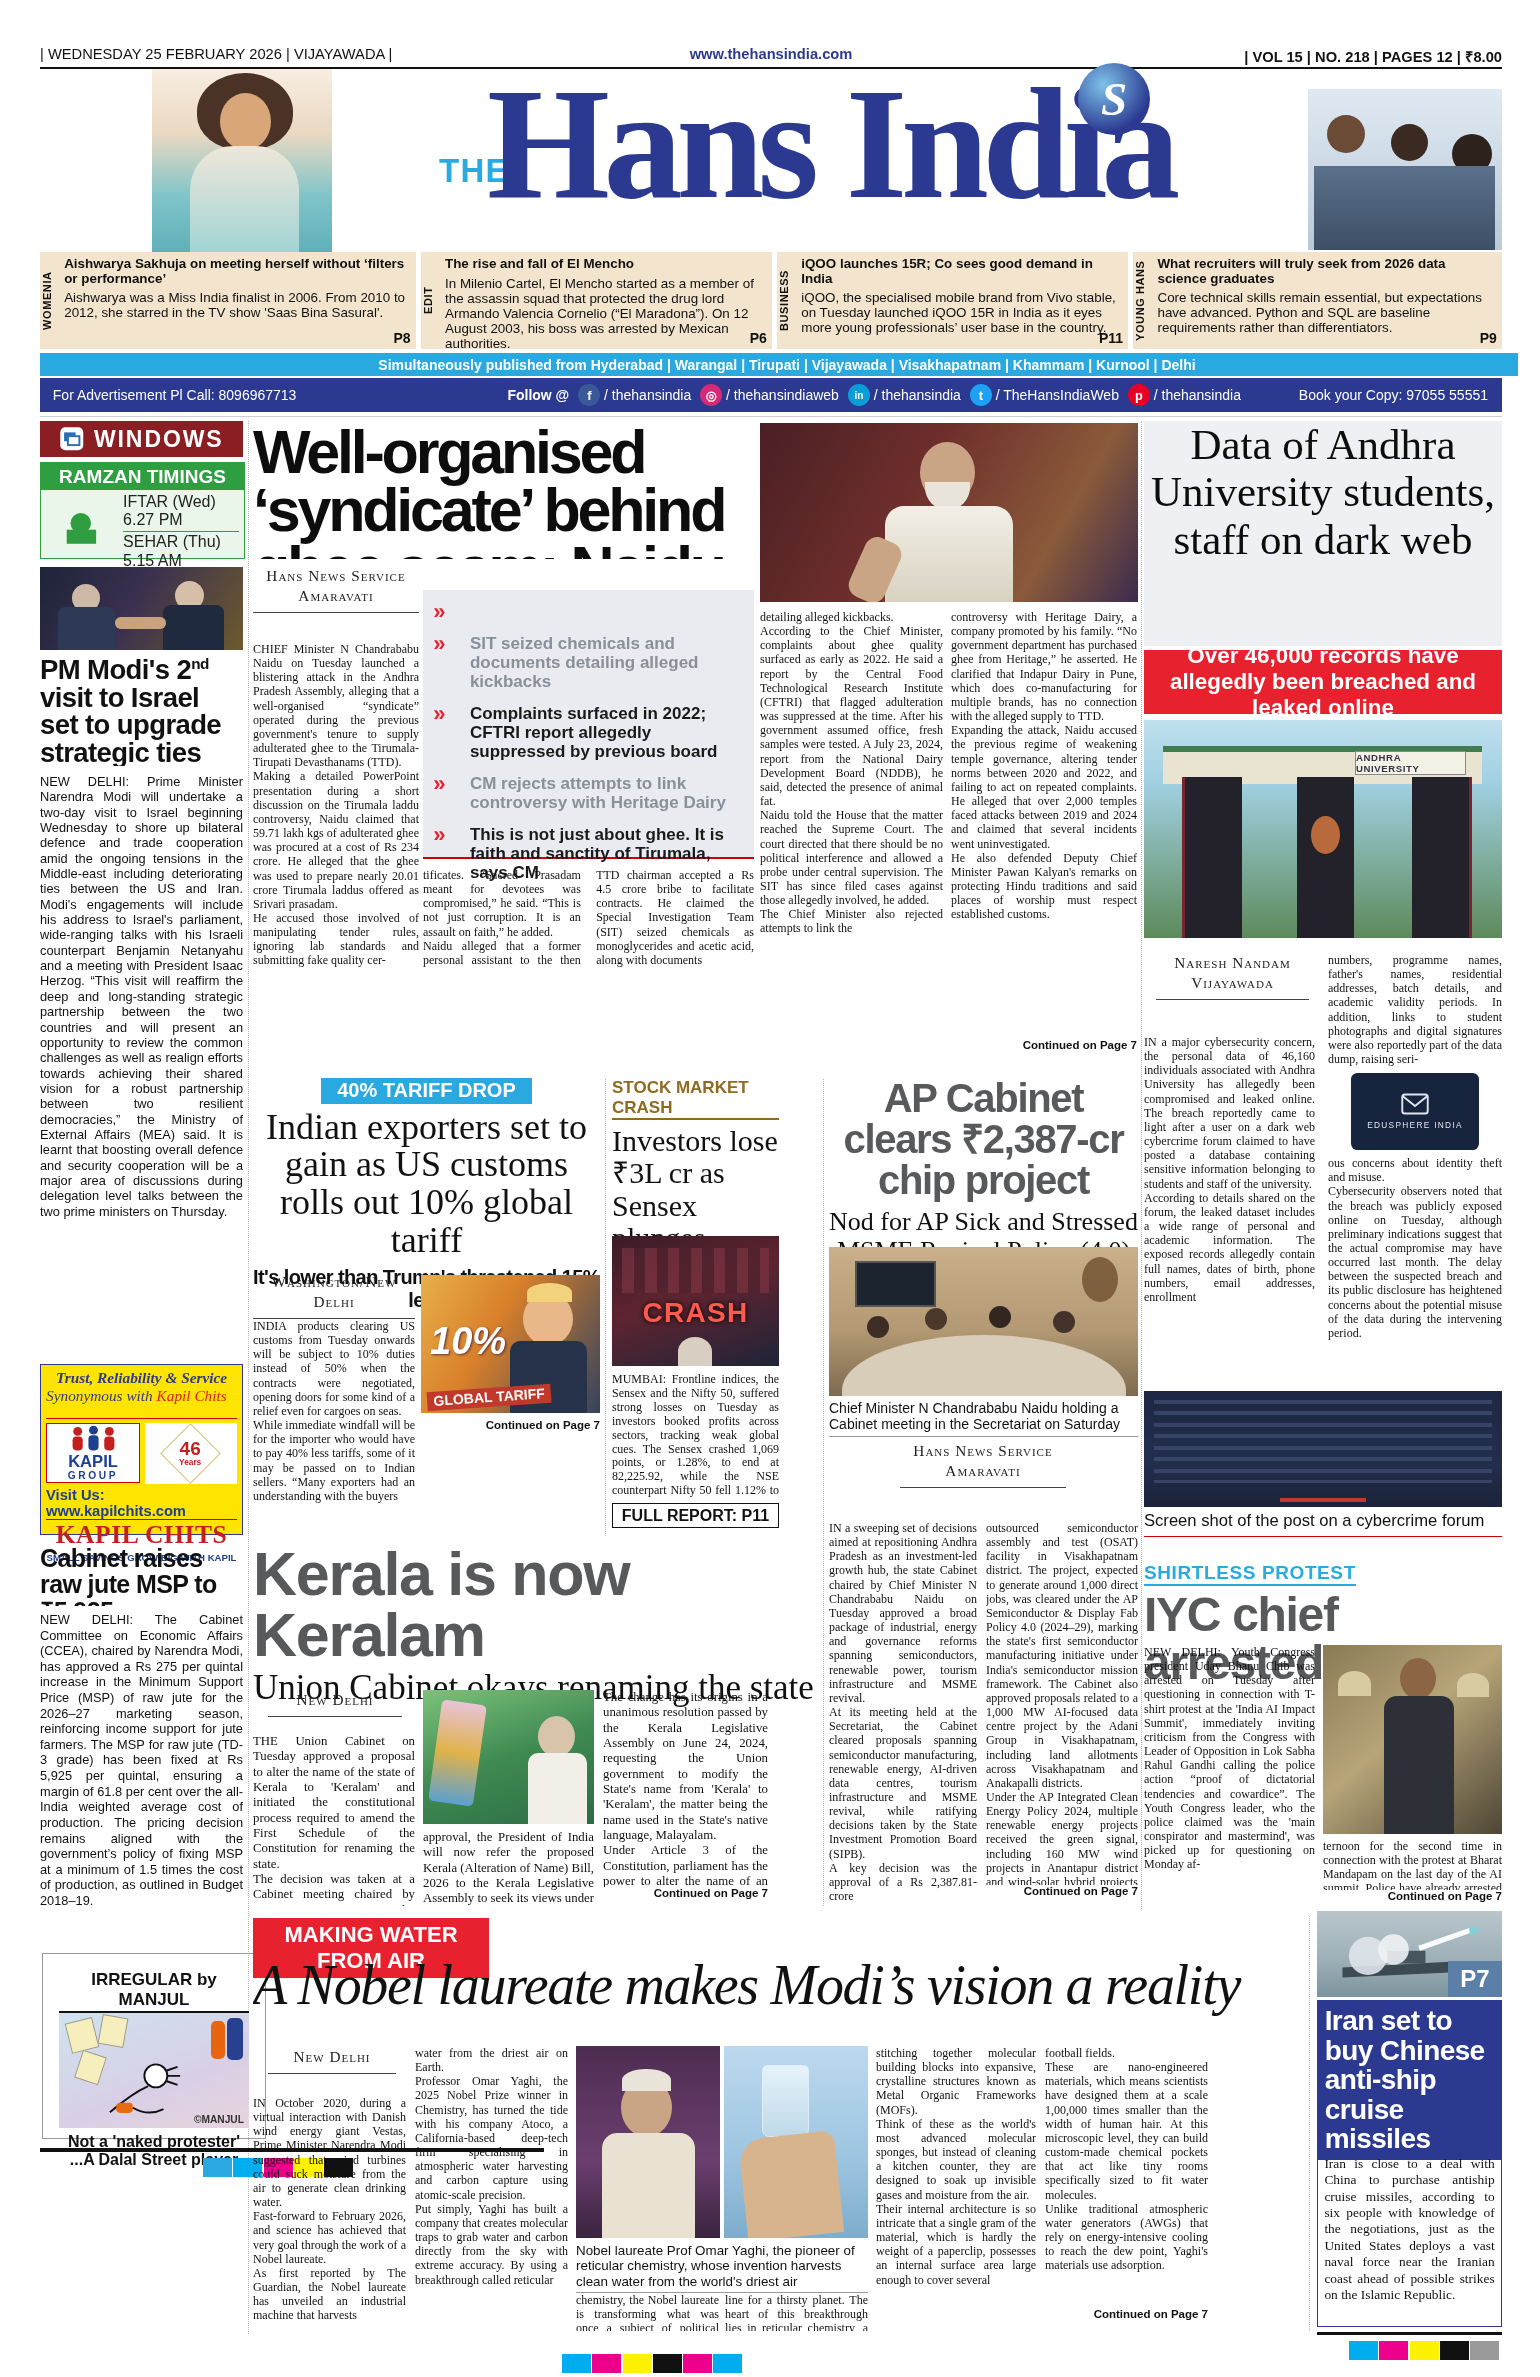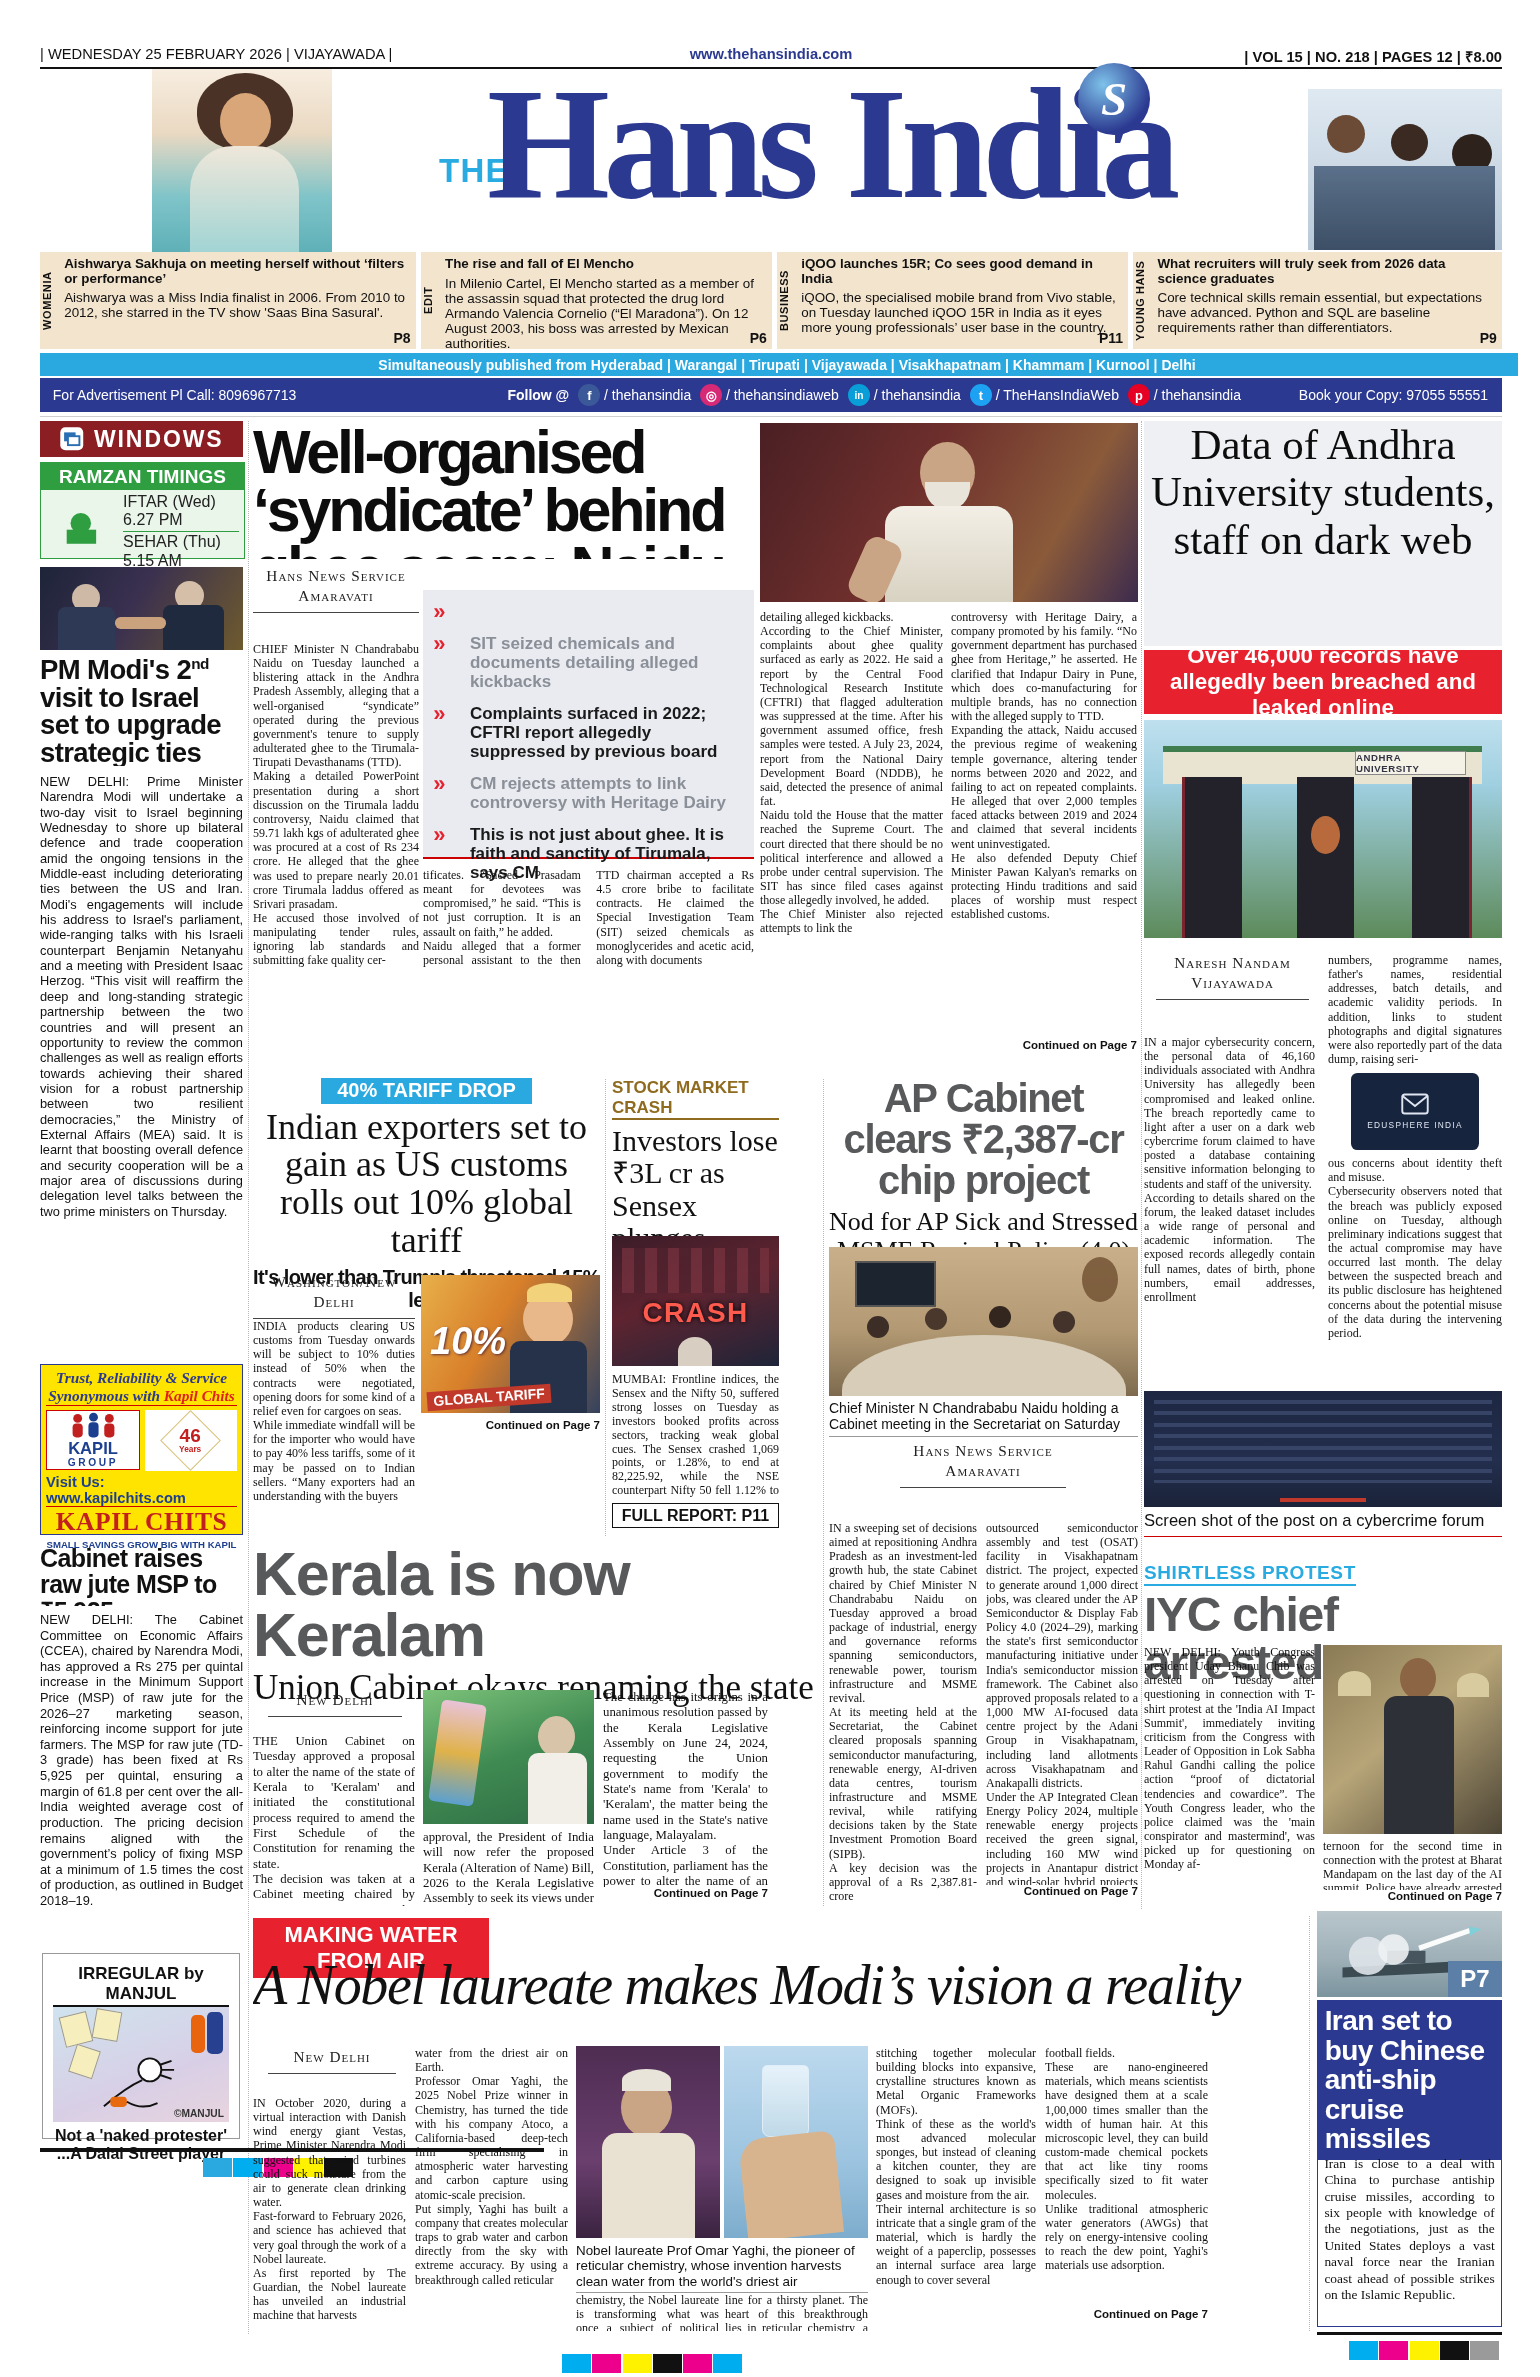--- a/index.html
+++ b/index.html
@@ -146,21 +146,21 @@
     <div class="abs" style="left:75px;top:50px;width:51px;height:11.5px;border-radius:5.7px;background:#caa27e;"></div>
   </div>
 
   <div class="abs hide" style="left:40px;top:656px;width:203px;height:110px;font-weight:bold;font-size:27.5px;line-height:1.0;letter-spacing:-0.6px;">
     <span>PM Modi's 2</span><sup style="font-size:15.3px;">nd</sup><span> visit to Israel set to upgrade strategic ties</span>
   </div>
   <div class="abs hide just" style="left:40px;top:774px;width:203px;height:582px;font-size:12.8px;line-height:1.2;">NEW DELHI: Prime Minister Narendra Modi will undertake a two-day visit to Israel beginning Wednesday to shore up bilateral defence and trade cooperation amid the ongoing tensions in the Middle-east including deteriorating ties between the US and Iran. Modi's engagements will include his address to Israel's parliament, wide-ranging talks with his Israeli counterpart Benjamin Netanyahu and a meeting with President Isaac Herzog. “This visit will reaffirm the deep and long-standing strategic partnership between the two countries and will present an opportunity to review the common challenges as well as realign efforts towards achieving their shared vision for a robust partnership between two resilient democracies,” the Ministry of External Affairs (MEA) said. It is learnt that boosting overall defence and security cooperation will be a major area of discussions during delegation level talks between the two prime ministers on Thursday.</div>
 
   <div class="abs" style="left:40px;top:1364px;width:203px;height:171px;background:#ffe400;border:1.9px solid #2b3990;padding:3.8px 5.1px;box-sizing:border-box;">
     <div class="serif" style="font-style:italic;font-weight:bold;color:#2b3990;font-size:15.3px;text-align:center;">Trust, Reliability &amp; Service</div>
-    <div class="serif" style="font-style:italic;font-weight:bold;font-size:15.3px;text-align:center;border-bottom:1.3px solid #c00;padding-bottom:0;">
+    <div class="serif" style="font-style:italic;font-weight:normal;font-size:15.3px;text-align:left;border-bottom:1.3px solid #c00;padding-bottom:13px;">
       <span style="color:#2b3990;">Synonymous with </span><span style="color:#e02020;">Kapil Chits</span>
     </div>
     <div style="display:flex;gap:5.1px;margin-top:3.8px;align-items:center;">
       <div style="flex:1;background:#fff;border:1.3px solid #c00;text-align:center;padding:1.3px 0;">
         <svg width="57" height="28" viewBox="0 0 90 44">
           <circle cx="20" cy="10" r="7" fill="#c2201f"></circle>
             <rect x="12" y="18" width="16" height="22" rx="6" fill="#c2201f"></rect>
           <circle cx="45" cy="8" r="7" fill="#1d3f8f"></circle>
             <rect x="37" y="16" width="16" height="24" rx="6" fill="#1d3f8f"></rect>
           <circle cx="70" cy="10" r="7" fill="#c2201f"></circle>
@@ -179,21 +179,21 @@
       </div>
     </div>
     <div style="font-weight:bold;color:#1d3f8f;font-size:14.7px;margin-top:3.8px;">Visit Us: www.kapilchits.com</div>
     <div class="serif" style="font-weight:bold;color:#c2201f;font-size:25.5px;text-align:center;letter-spacing:0.6px;border-top:1.3px solid #c00;">KAPIL CHITS</div>
     <div style="background:#fff;color:#1d3f8f;font-weight:bold;font-size:9.6px;text-align:center;padding:1.3px 0;">SMALL SAVINGS GROW BIG WITH KAPIL</div>
   </div>
 
   <div class="abs hide" style="left:40px;top:1545px;width:203px;height:61px;font-weight:bold;font-size:25px;line-height:1.05;letter-spacing:-0.6px;">Cabinet raises raw jute MSP to ₹5,925</div>
   <div class="abs hide just" style="left:40px;top:1612px;width:203px;height:332px;font-size:12.8px;line-height:1.22;">NEW DELHI: The Cabinet Committee on Economic Affairs (CCEA), chaired by Narendra Modi, has approved a Rs 275 per quintal increase in the Minimum Support Price (MSP) of raw jute for the 2026–27 marketing season, reinforcing income support for jute farmers. The MSP for raw jute (TD-3 grade) has been fixed at Rs 5,925 per quintal, ensuring a margin of 61.8 per cent over the all-India weighted average cost of production. The pricing decision remains aligned with the government’s policy of fixing MSP at a minimum of 1.5 times the cost of production, as outlined in Budget 2018–19.</div>
 
-  <div class="abs" style="left:42px;top:1953px;width:198px;height:186px;border:1.3px solid #999;padding:10px;box-sizing:border-box;">
+  <div class="abs" style="left:42px;top:1953px;width:224px;height:186px;border:1.3px solid #999;padding:16px;box-sizing:border-box;">
     <div style="font-weight:bold;font-size:17px;text-align:center;border-bottom:2.6px solid #111;padding-bottom:1.3px;">IRREGULAR by MANJUL</div>
     <div class="ph" style="position:relative;width:100%;height:115px;background:linear-gradient(160deg,#cfe3ee 0%,#d8cfe6 60%,#e8d4de 100%);">
       <div class="abs" style="left:9px;top:6.4px;width:25.5px;height:29px;background:#f6eebc;transform:rotate(-14deg);border:0.6px solid #999;"></div>
       <div class="abs" style="left:41px;top:2.6px;width:24px;height:28px;background:#f6eebc;transform:rotate(10deg);border:0.6px solid #999;"></div>
       <div class="abs" style="left:19px;top:40px;width:23px;height:27px;background:#f6eebc;transform:rotate(18deg);border:0.6px solid #999;"></div>
       <svg class="abs" style="left:38px;top:45px;" width="96" height="67" viewBox="0 0 150 105">
         <circle cx="92" cy="28" r="18" fill="#fff" stroke="#111" stroke-width="3"></circle>
         <path d="M20 85 Q55 55 80 44" stroke="#111" stroke-width="3" fill="none"></path>
         <rect x="30" y="70" width="26" height="16" rx="6" fill="#e86a10"></rect>
         <path d="M56 78 Q80 92 104 80" stroke="#111" stroke-width="3" fill="none"></path>

